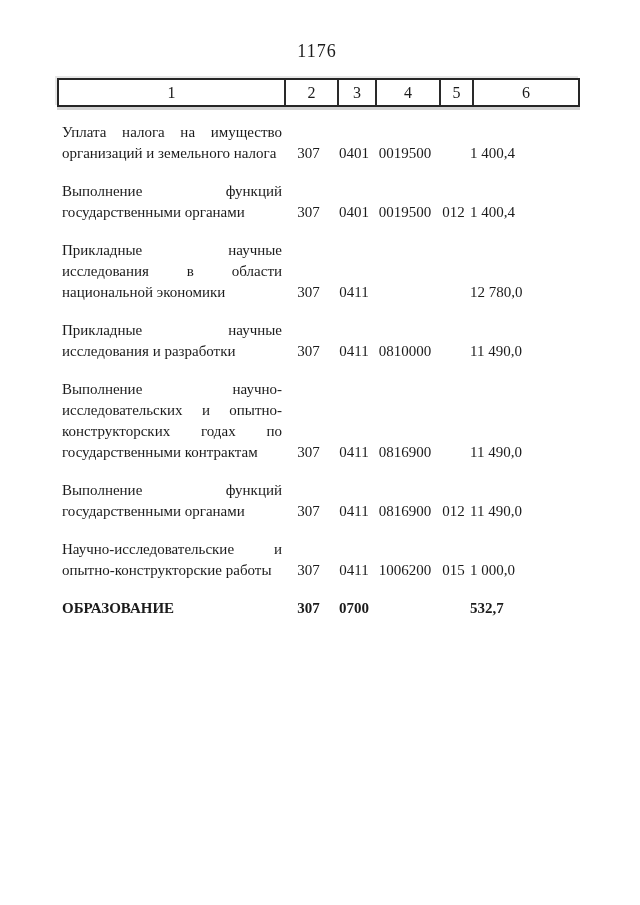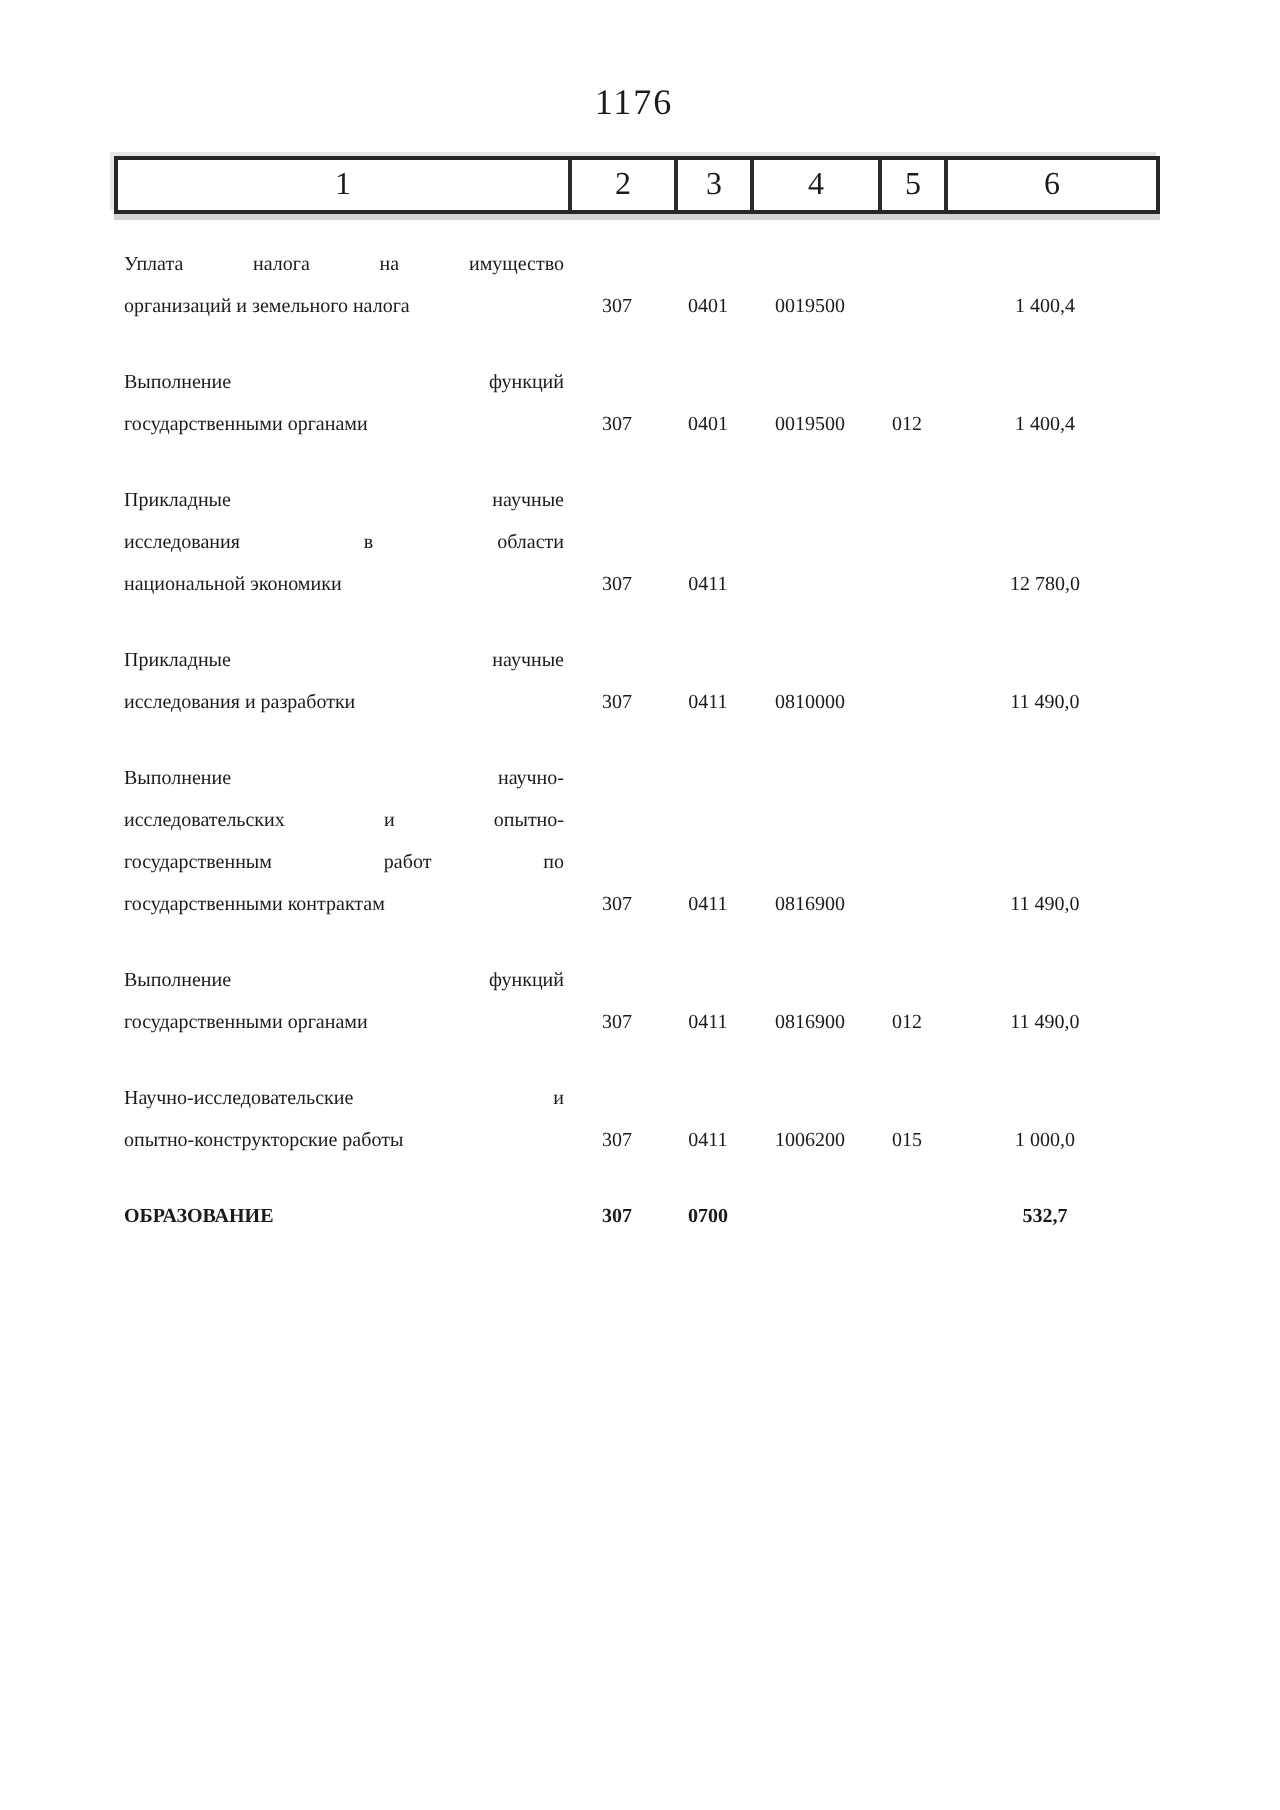--- a/index.html
+++ b/index.html
@@ -32,27 +32,27 @@
     height: 25px; padding: 0;
     text-align: center; vertical-align: middle;
   }
   table.grid td + td { border-left: 2px solid #2a2a2a; }
 
   
   table.data {
     position: absolute; left: 57px; top: 122px;
     width: 519px; table-layout: fixed;
     border-collapse: collapse;
-    font-size: 10px; line-height: 21px;
+    font-size: 15px; line-height: 21px;
   }
   table.data td { vertical-align: bottom; padding: 0 0 17px 0; }
   table.data td.c1 { padding-left: 5px; }
   table.data td.c2, table.data td.c3,
   table.data td.c4, table.data td.c5 { text-align: center; }
-  table.data td.c6 { text-align: center; padding-right: 1px; }
+  table.data td.c6 { text-align: left; padding-right: 1px; }
 
   
   .ln { text-align: justify; text-align-last: justify; text-justify: inter-word; }
   .ln:last-child { text-align: left; text-align-last: auto; white-space: nowrap; }
 
   tr.bold td { font-weight: bold; }
 </style>
 </head>
 <body>
 
@@ -131,21 +131,21 @@
         <td class="c2">307</td>
         <td class="c3">0411</td>
         <td class="c4">0810000</td>
         <td class="c5"></td>
         <td class="c6">11 490,0</td>
       </tr>
       <tr>
         <td class="c1">
           <div class="ln">Выполнение научно-</div>
           <div class="ln">исследовательских и опытно-</div>
-          <div class="ln">государственным работ по</div>
+          <div class="ln">конструкторских годах по</div>
           <div class="ln">государственными контрактам</div>
         </td>
         <td class="c2">307</td>
         <td class="c3">0411</td>
         <td class="c4">0816900</td>
         <td class="c5"></td>
         <td class="c6">11 490,0</td>
       </tr>
       <tr>
         <td class="c1">

